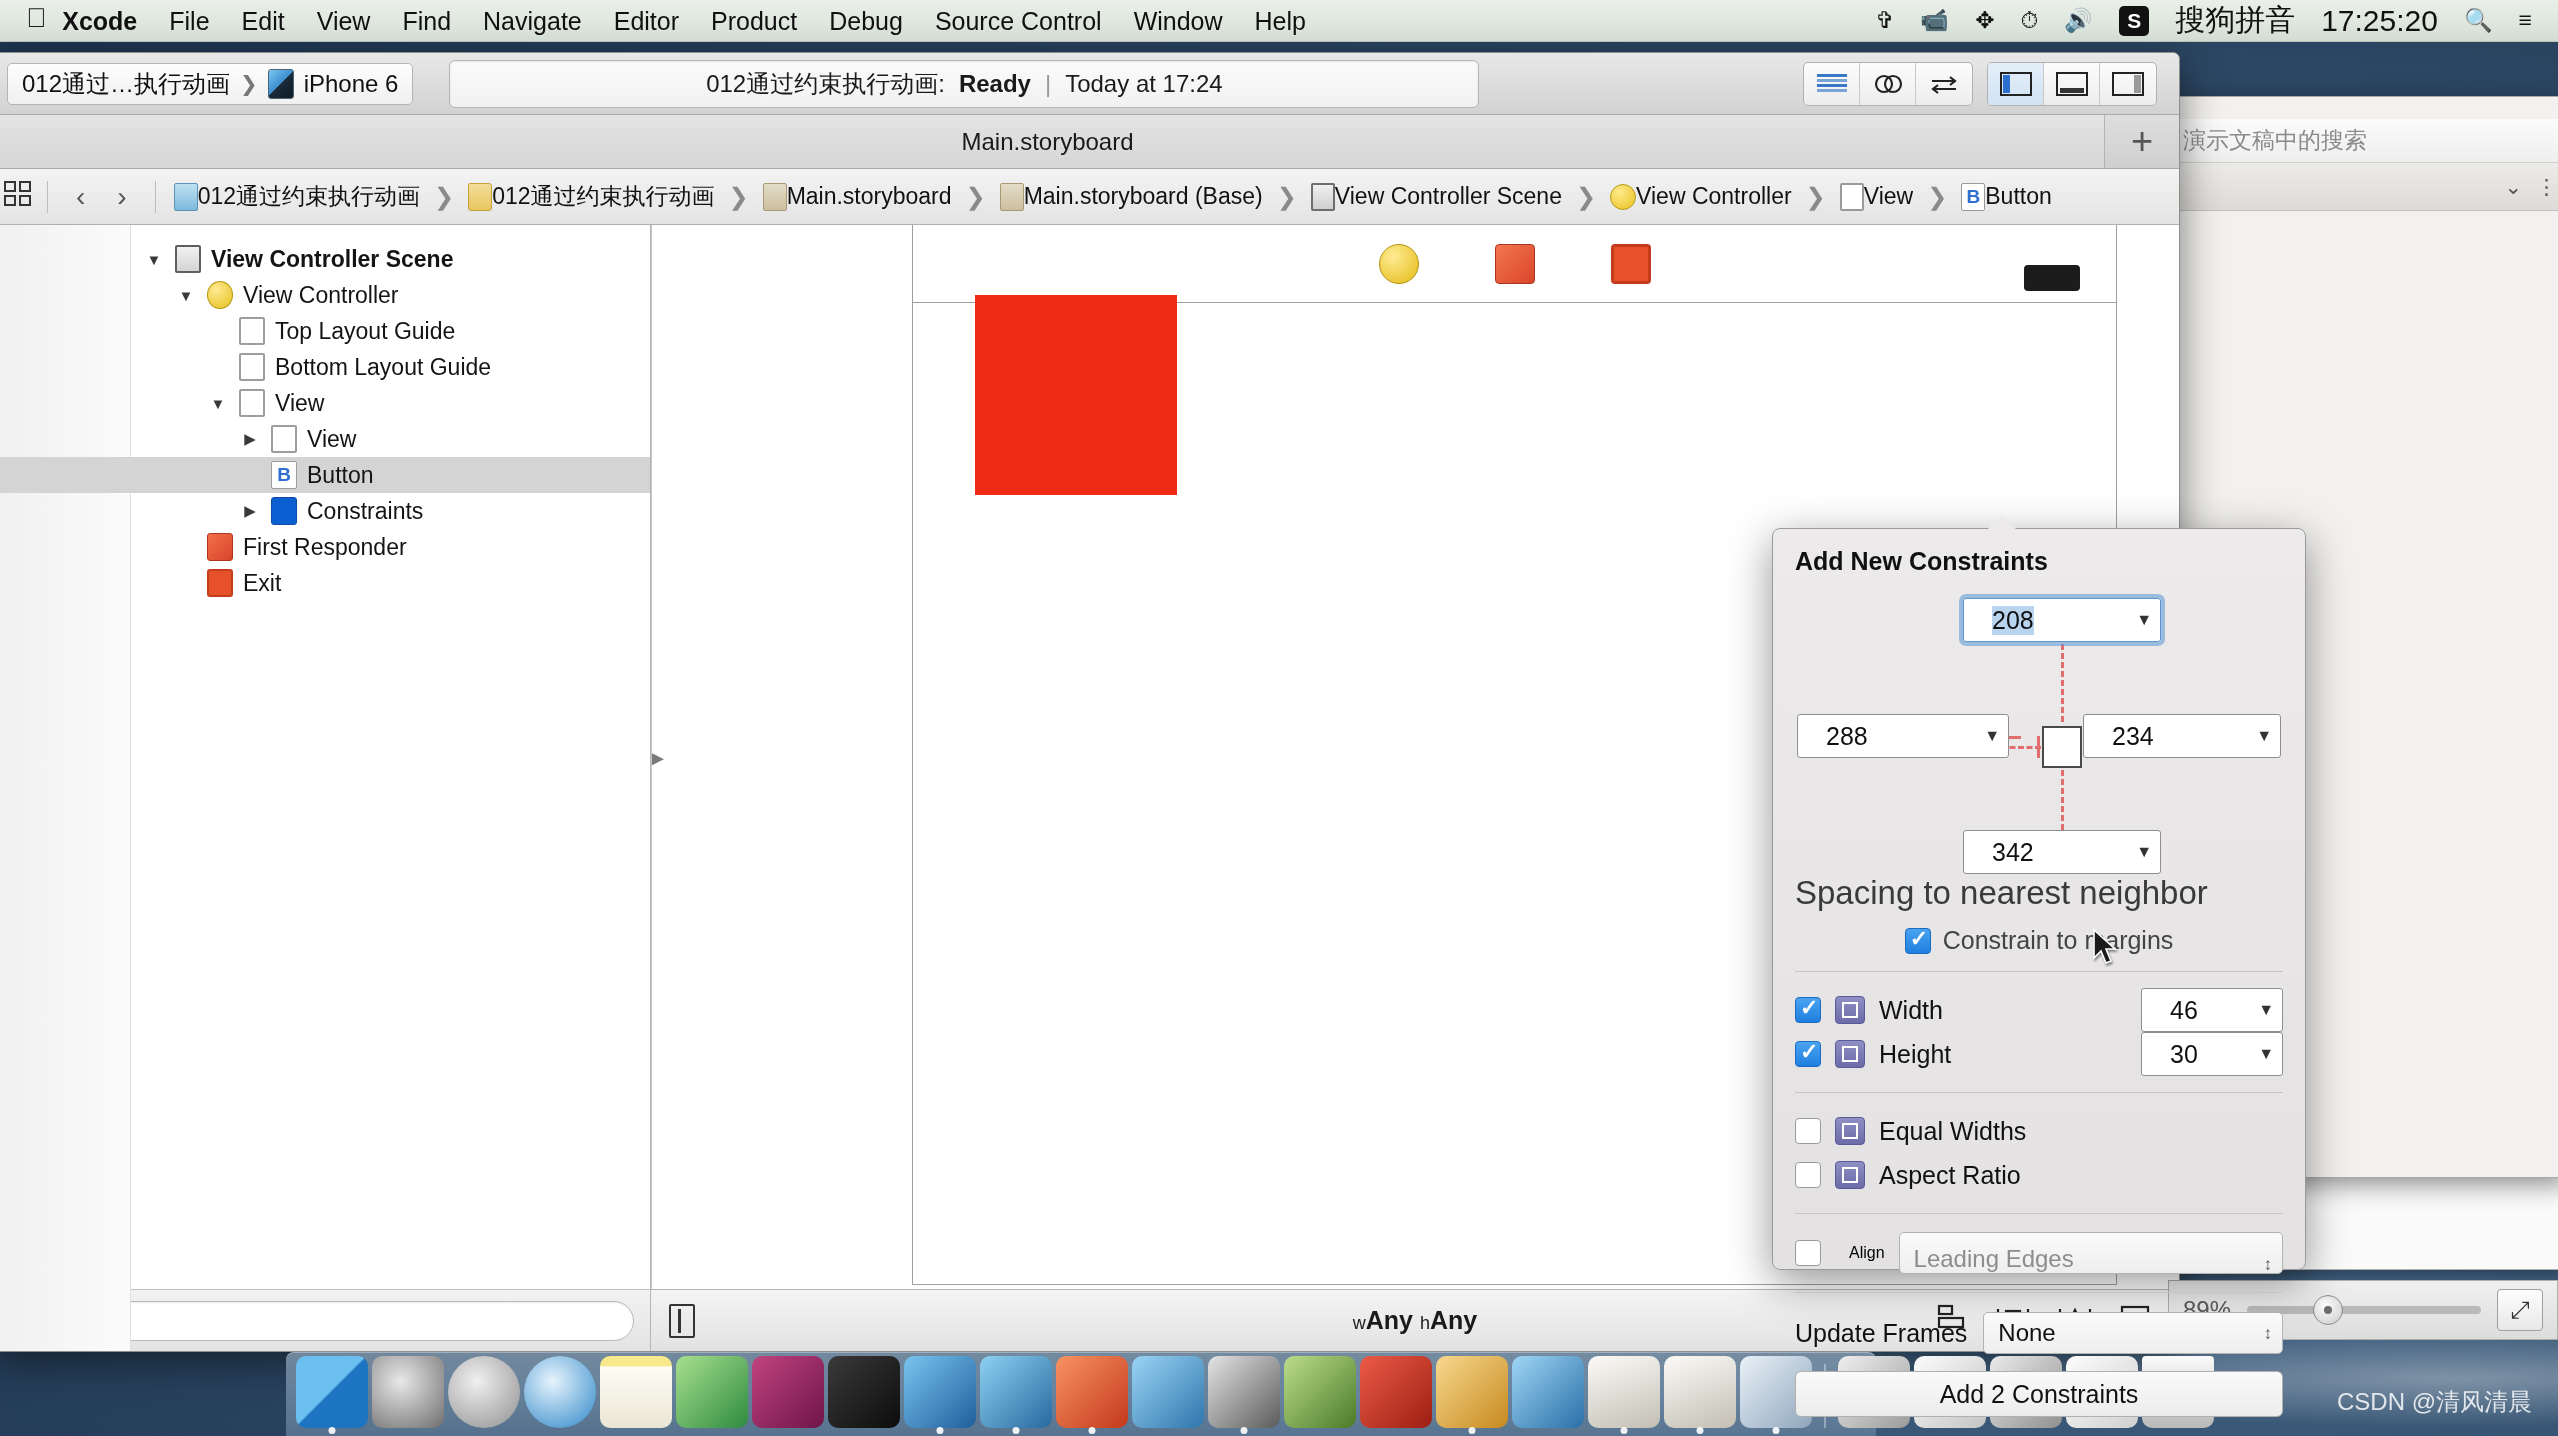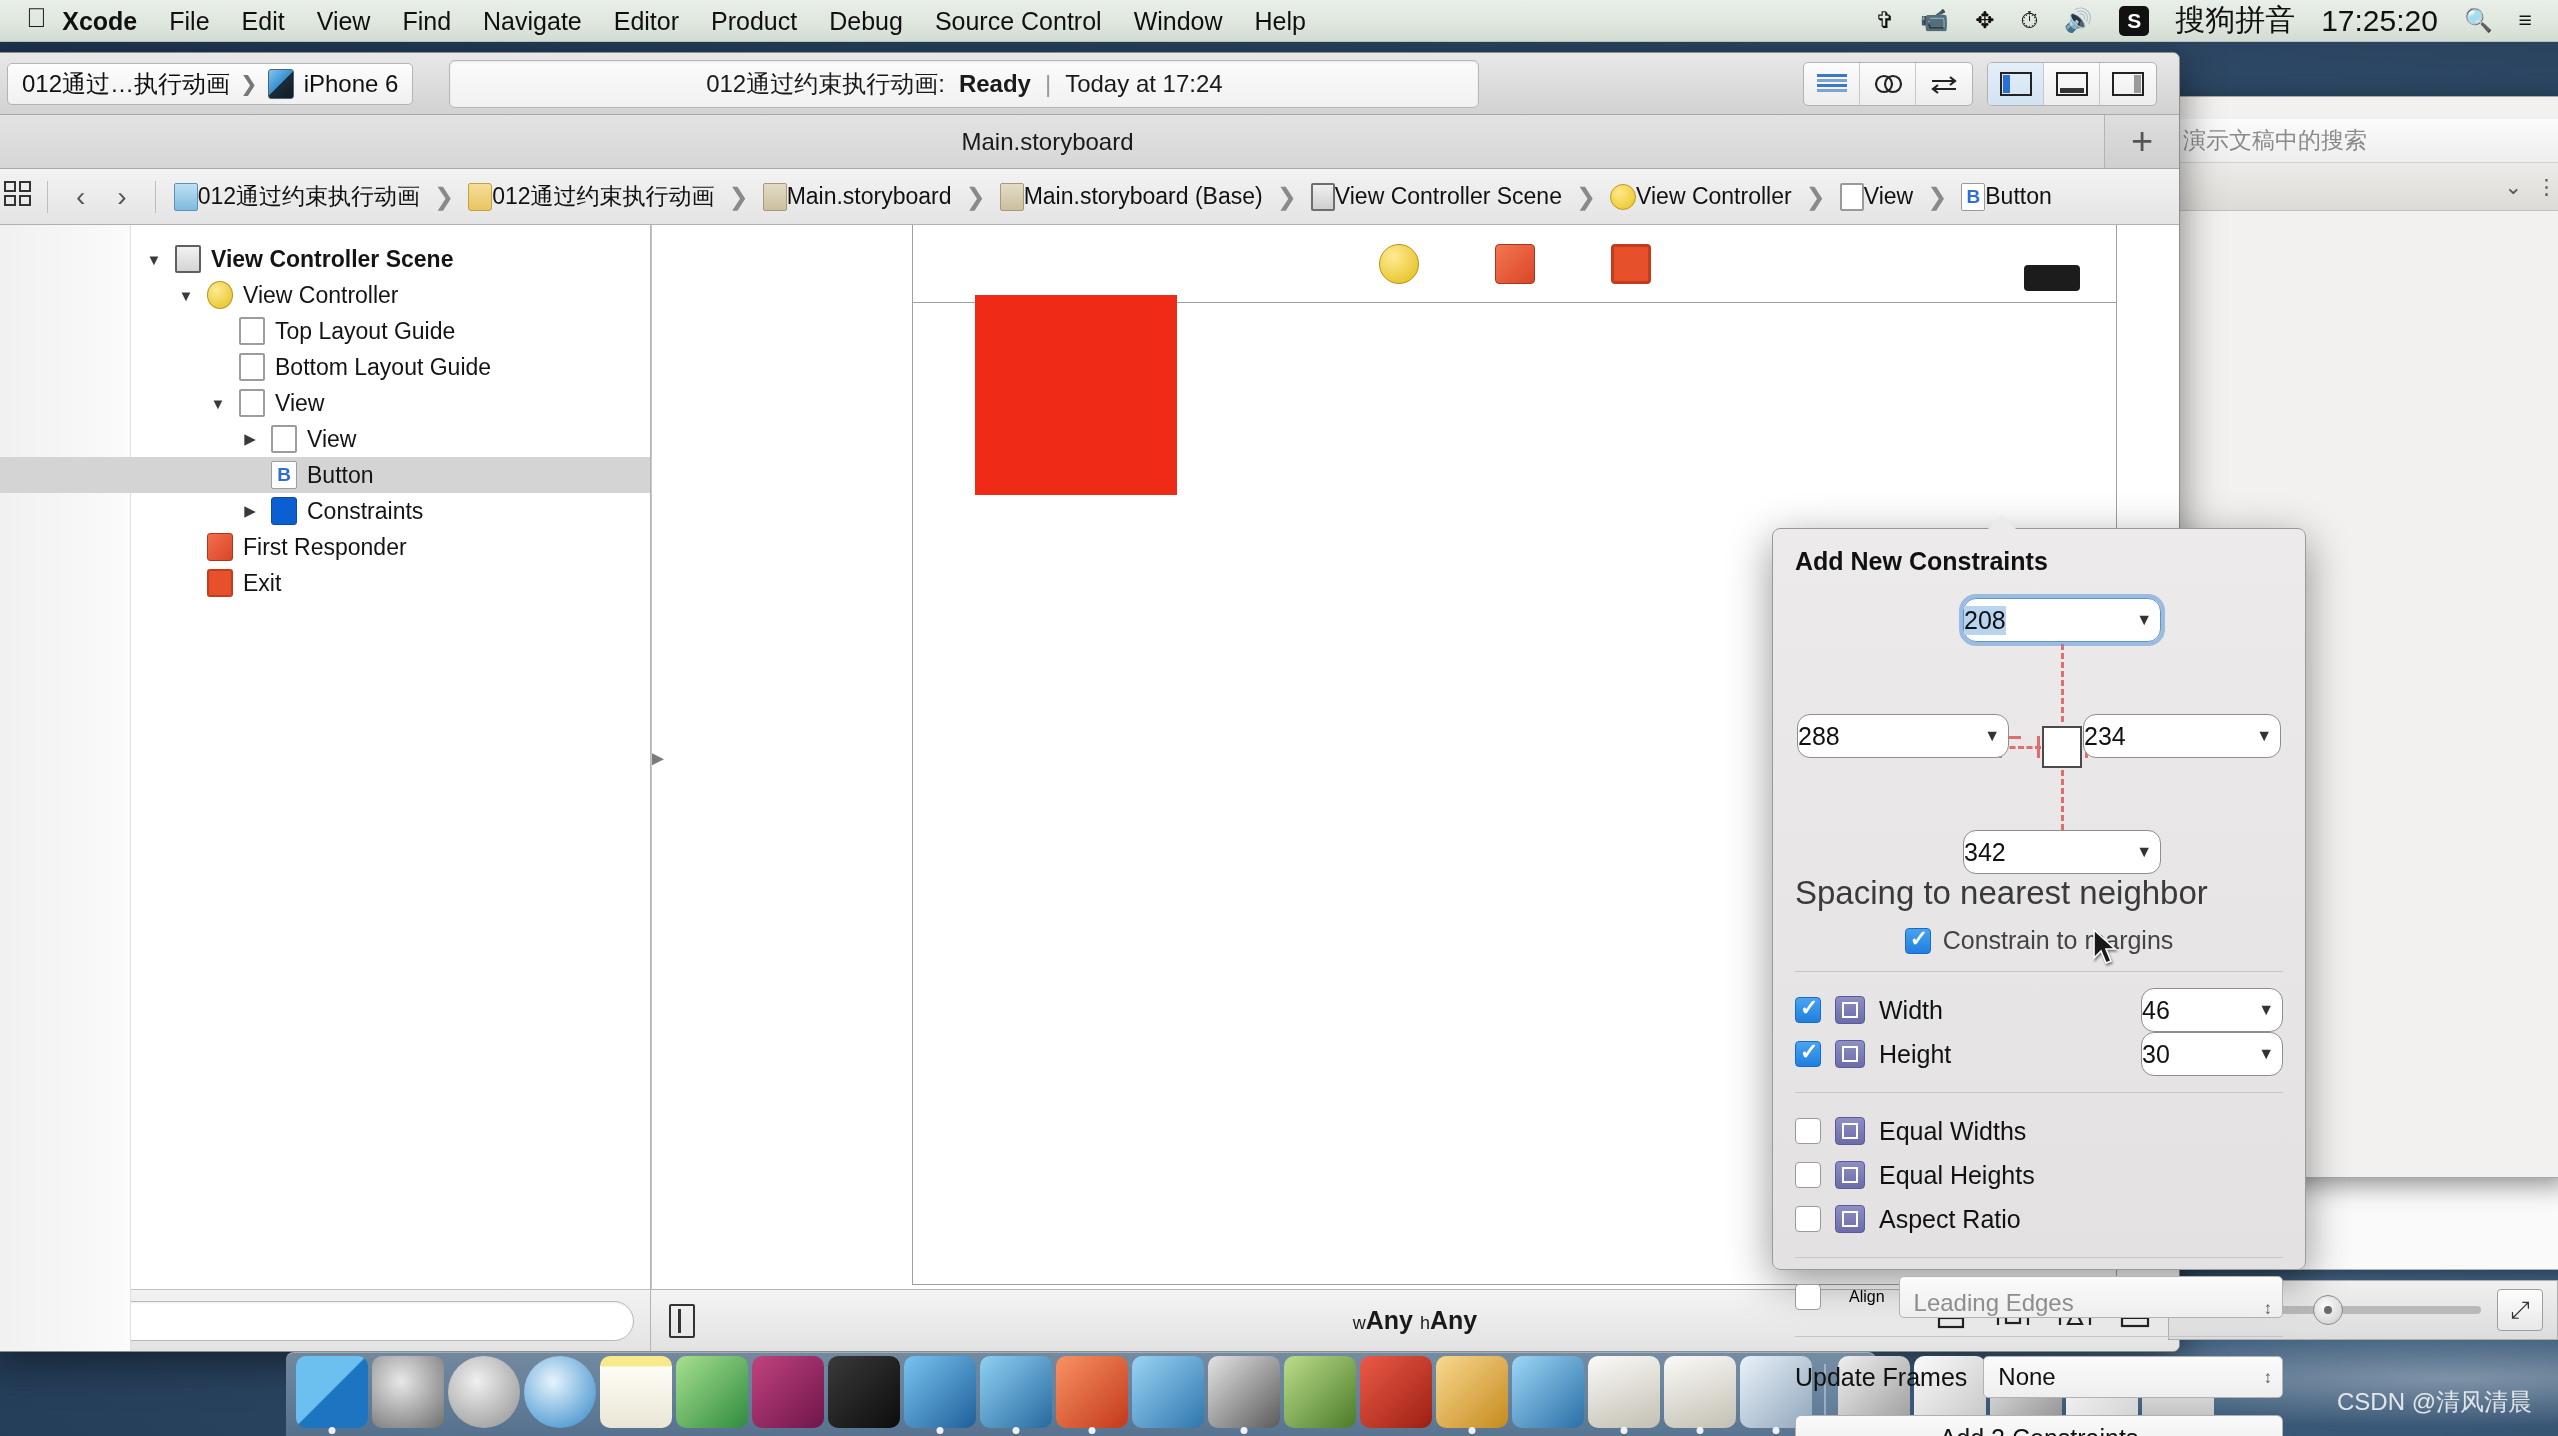--- a/index.html
+++ b/index.html
@@ -298,23 +298,23 @@
     padding:18px 22px 0 22px;
   }
   #popover:before{
     content:""; position:absolute; left:215px; top:-14px;
     border-left:14px solid transparent; border-right:14px solid transparent;
     border-bottom:14px solid #eceaea;
   }
   #pop-title{ font-size:25px; font-weight:bold; color:#111; margin-bottom:22px; }
 
   .cbox{
-    background:#fff; border:1px solid #8e8e8e; border-radius:13px;
+    background:#fff; border:1px solid #8e8e8e; border-radius:3px;
     height:44px; display:flex; align-items:center; justify-content:space-between;
-    padding:0 8px 0 0; font-size:25px; color:#111;
+    padding:0 8px 0 28px; font-size:25px; color:#111;
   }
   .cbox .tri{ font-size:16px; color:#333; }
   .cbox.focus{
     outline:4px solid rgba(90,150,215,.55); border-color:#5e93cf;
   }
   .cbox.focus .val{ background:#b9d4ef; }
 
   #spacing-grid{ position:relative; height:280px; }
   #sp-top{ position:absolute; left:168px; top:0; width:198px; }
   #sp-left{ position:absolute; left:2px; top:116px; width:212px; }
@@ -824,25 +824,20 @@
   <div class="pop-sep"></div>
 
   <div class="pop-row">
     <span class="chk"></span>
     <span class="badge"></span>
     <span class="name">Equal Widths</span>
   </div>
   <div class="pop-row">
     <span class="chk"></span>
     <span class="badge"></span>
-    <span class="name">Equal Heights</span>
-  </div>
-  <div class="pop-row">
-    <span class="chk"></span>
-    <span class="badge"></span>
     <span class="name">Aspect Ratio</span>
   </div>
 
   <div class="pop-sep"></div>
 
   <div id="align-row">
     <span class="chk"></span>
     <span class="badge"></span>
     <span class="name">Align</span>
     <span id="align-select">

